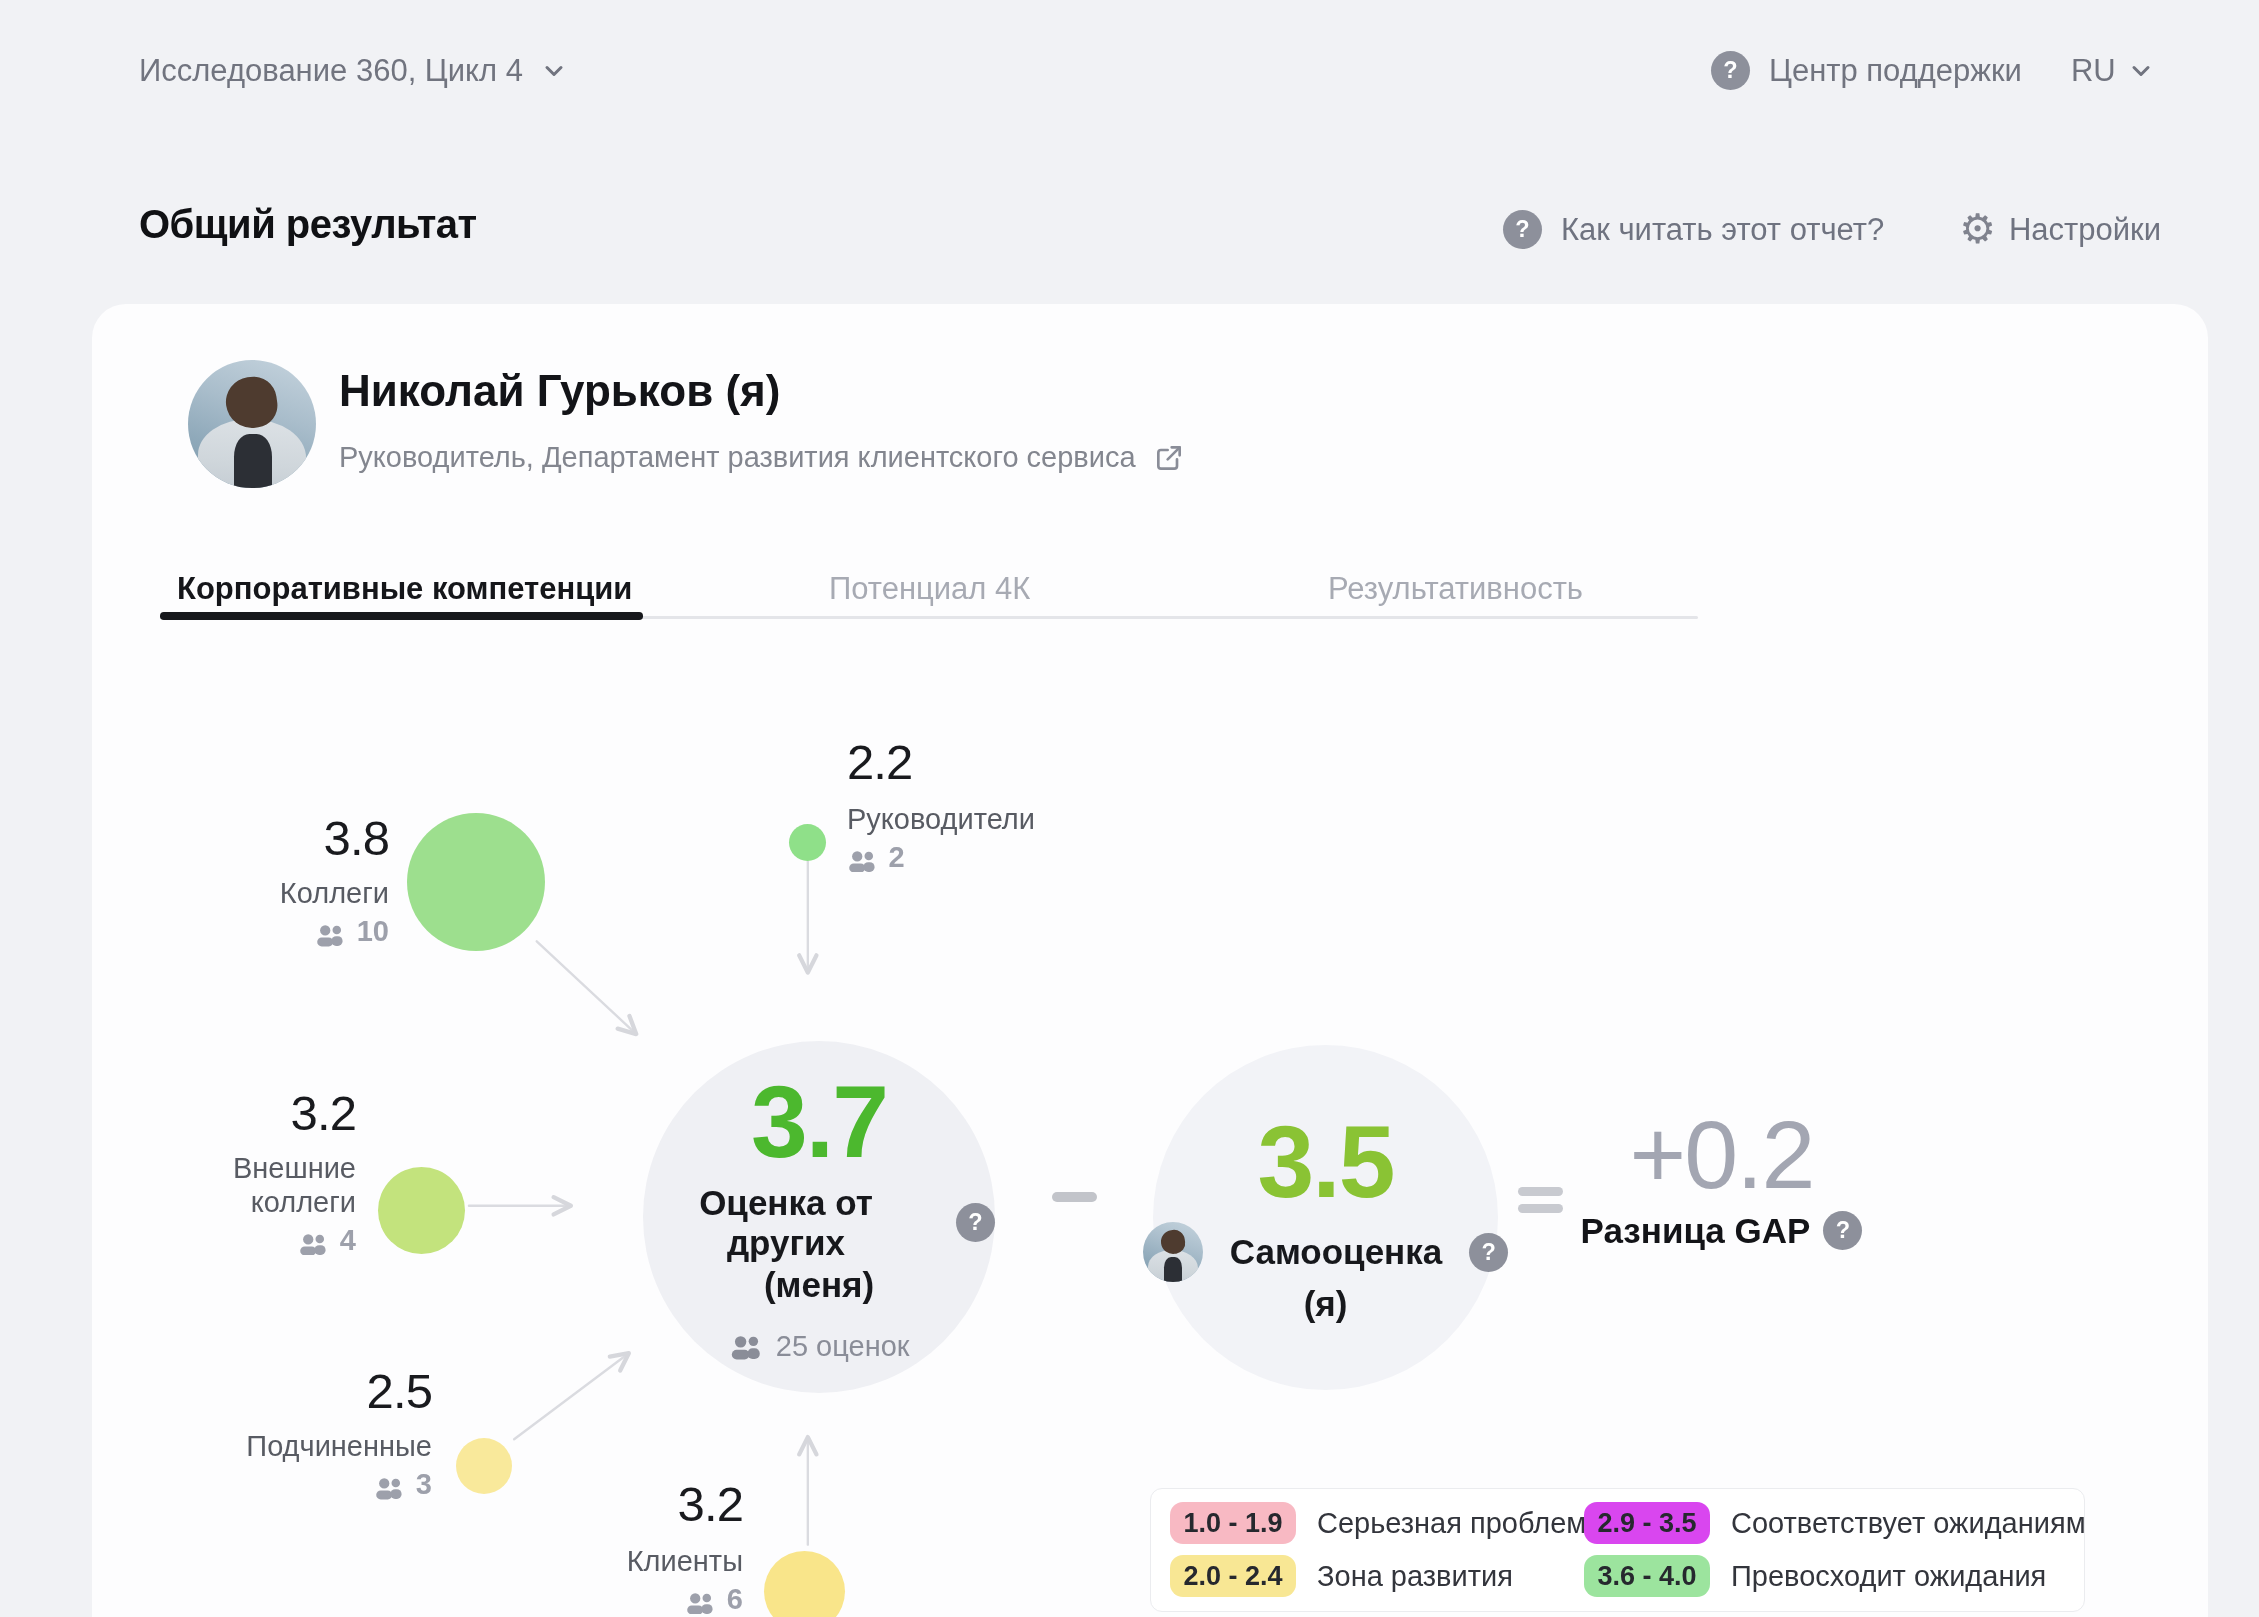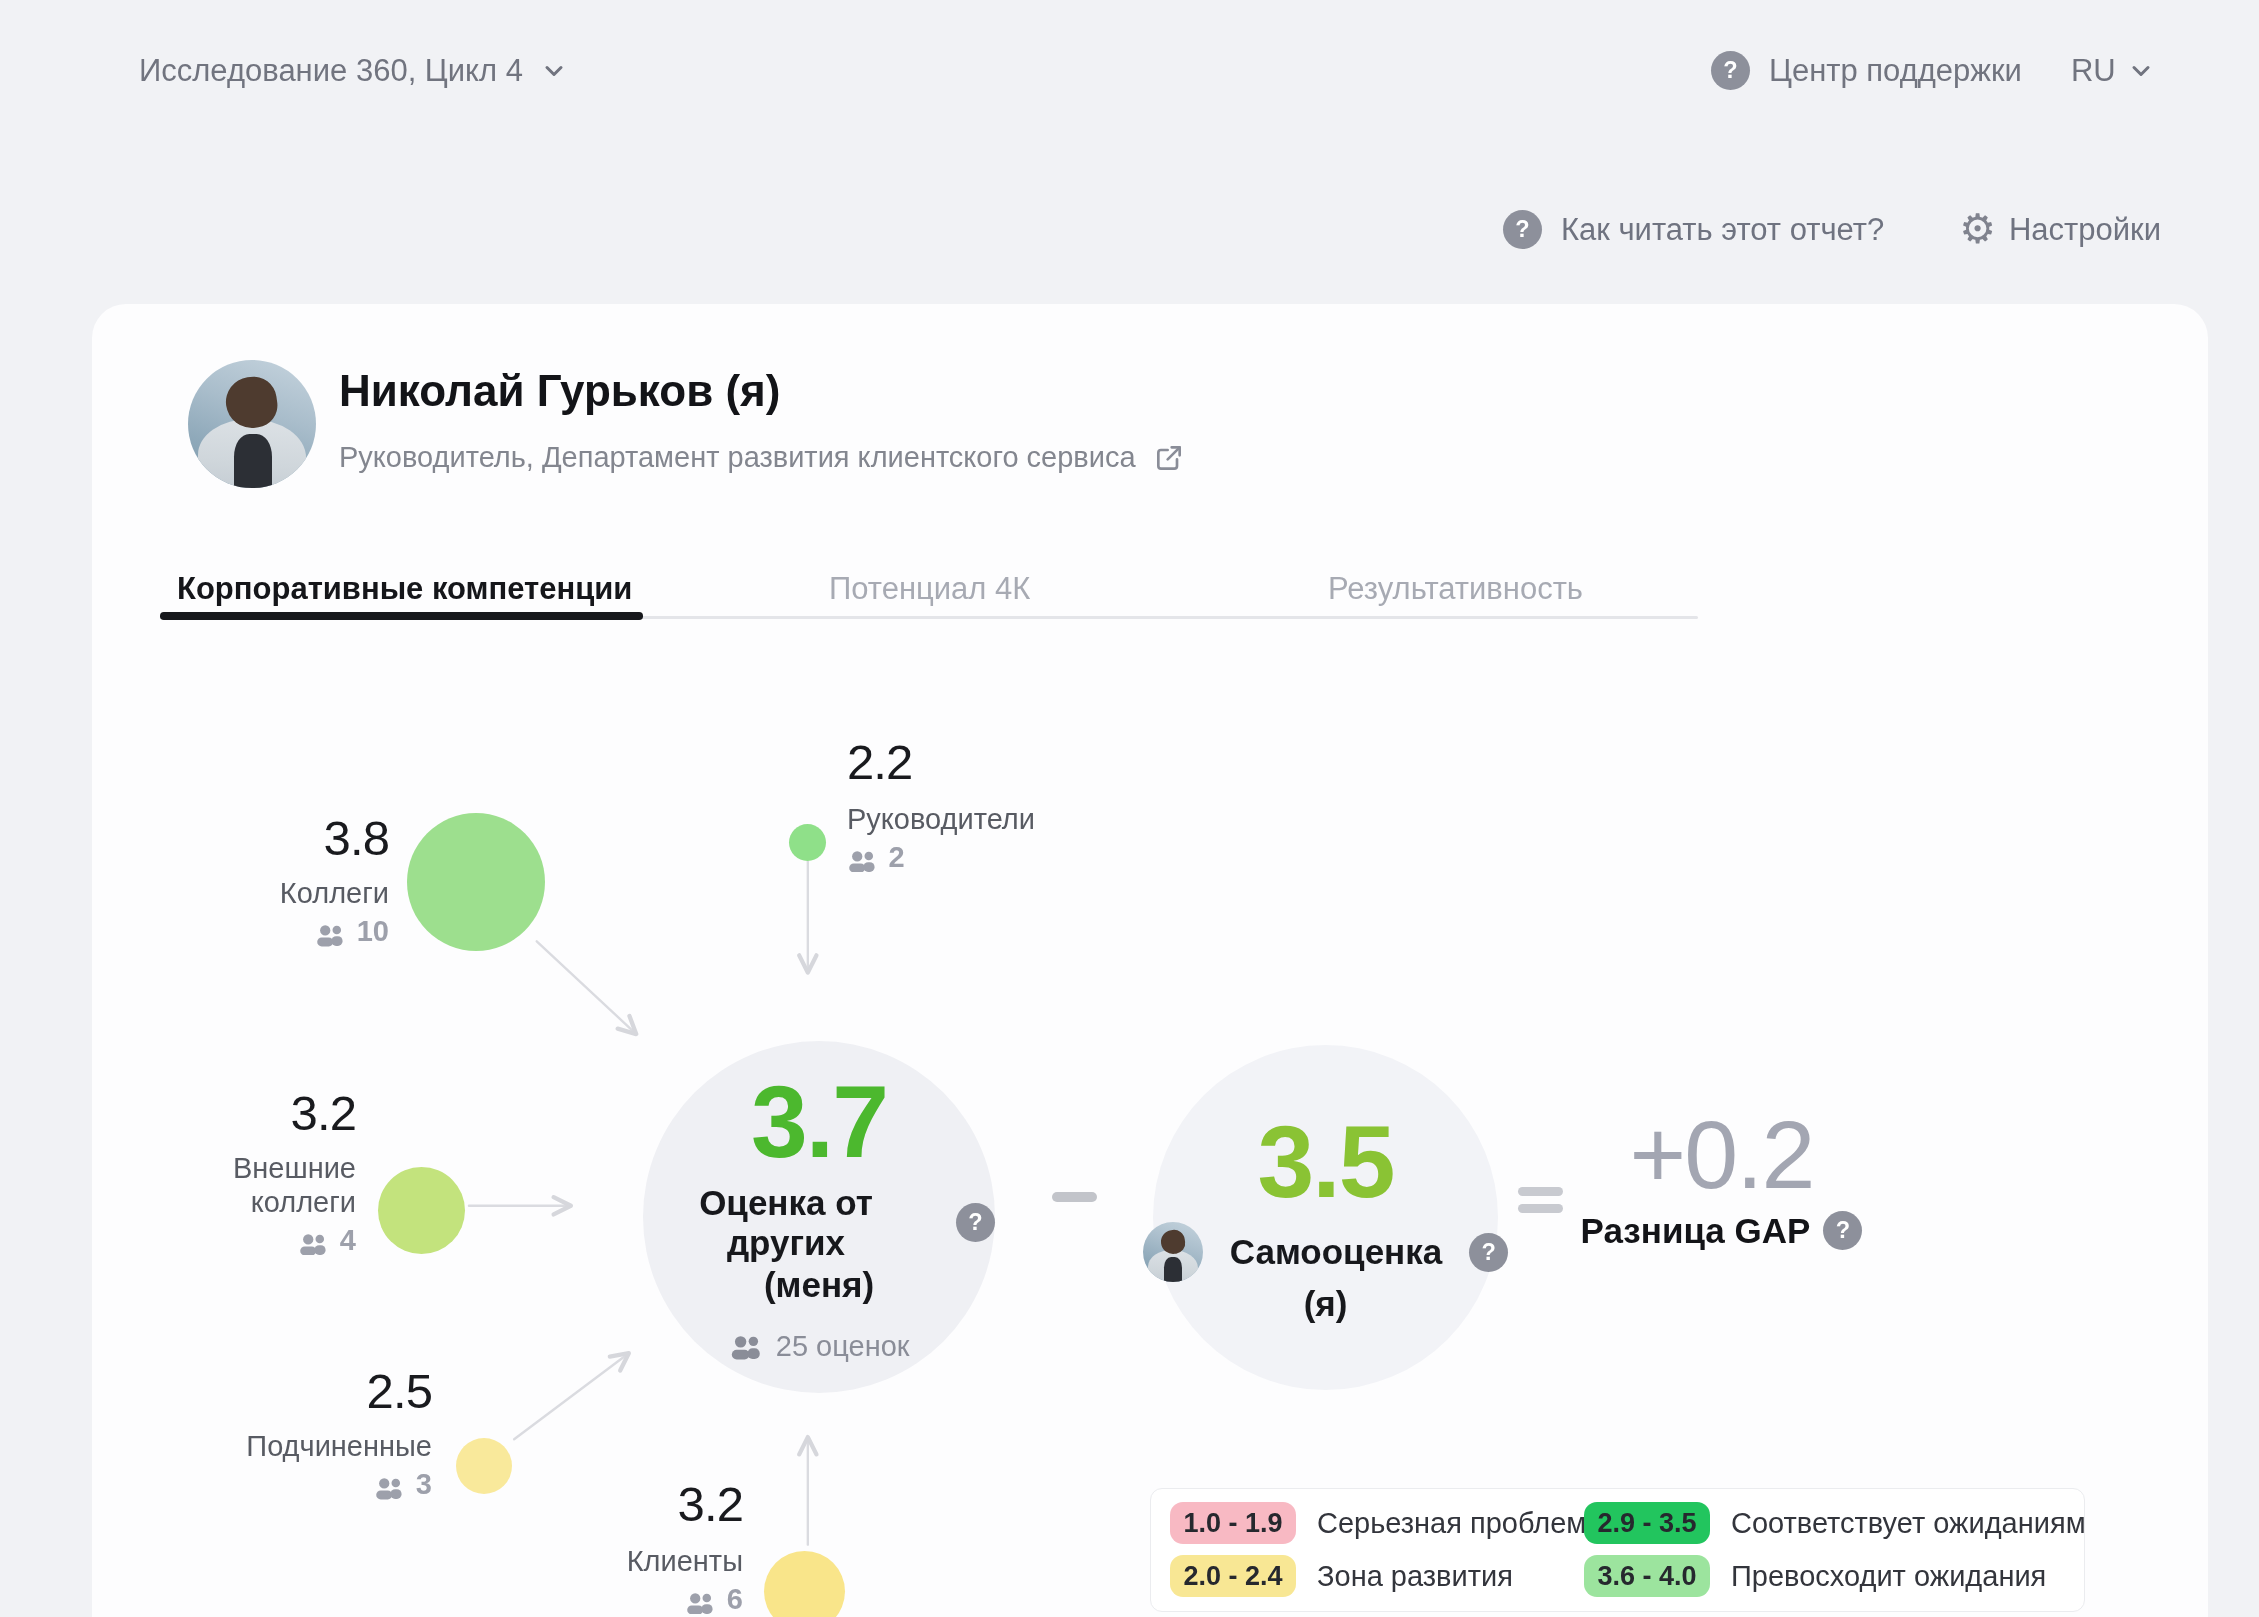--- a/index.html
+++ b/index.html
@@ -94,21 +94,21 @@
   
   .legend { position:absolute; left:1058px; top:1184px; width:935px; height:124px;
     background:#ffffff; border:1.9px solid #ebecef; border-radius:12px; box-sizing:border-box;
     display:grid; grid-template-columns:414px 1fr; grid-auto-rows:42px; row-gap:11.3px;
     padding:13px 0 0 19px; align-items:center; }
   .legend-item { display:flex; align-items:center; gap:21px; }
   .pill { width:126px; height:42px; border-radius:13px; display:flex; align-items:center; justify-content:center;
     font-size:27px; font-weight:600; color:#26282e; flex:0 0 auto; }
   .pill-1 { background:#f8b9c3; }
   .pill-2 { background:#f8e794; }
-  .pill-3 { background:#22c55e; }
+  .pill-3 { background:#d946ef; }
   .pill-4 { background:#9ce49e; }
   .legend-label { font-size:29px; color:#33353c; white-space:nowrap; }
 </style>
 </head>
 <body>
 
 <div class="page">
 
   <div class="breadcrumb">
     <span>Исследование 360, Цикл 4</span>
@@ -127,20 +127,21 @@
     <div class="lang">
       <span>RU</span>
       <span class="chev">
         <svg viewBox="0 0 24 24" fill="none" stroke-width="2.6" stroke-linecap="round" stroke-linejoin="round">
             <path d="M6 9l6 6 6-6"></path>
           </svg>
       </span>
     </div>
   </div>
 
+  <div class="page-title">Общий результат</div>
   <div class="header-right">
     <div class="howto">
       <span class="q-badge">?</span>
       <span>Как читать этот отчет?</span>
     </div>
     <div class="settings">
       <span class="gear">⚙</span>
       <span>Настройки</span>
     </div>
   </div>

